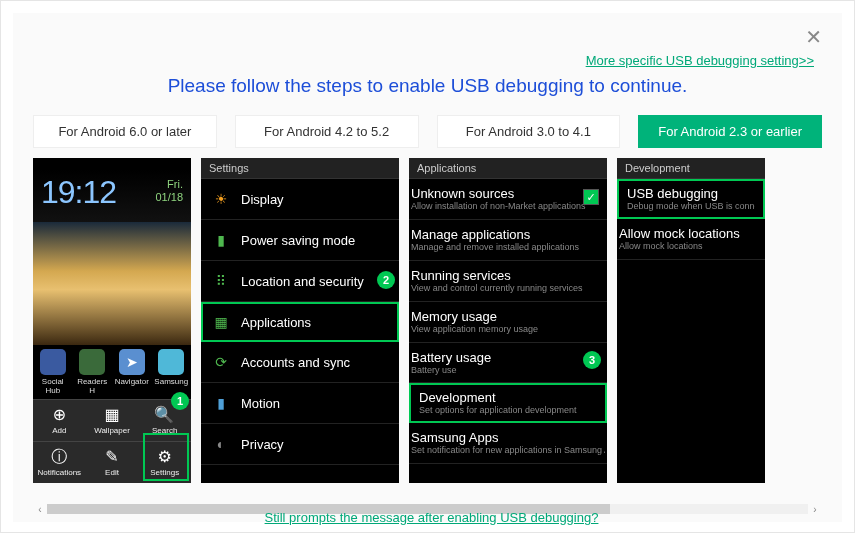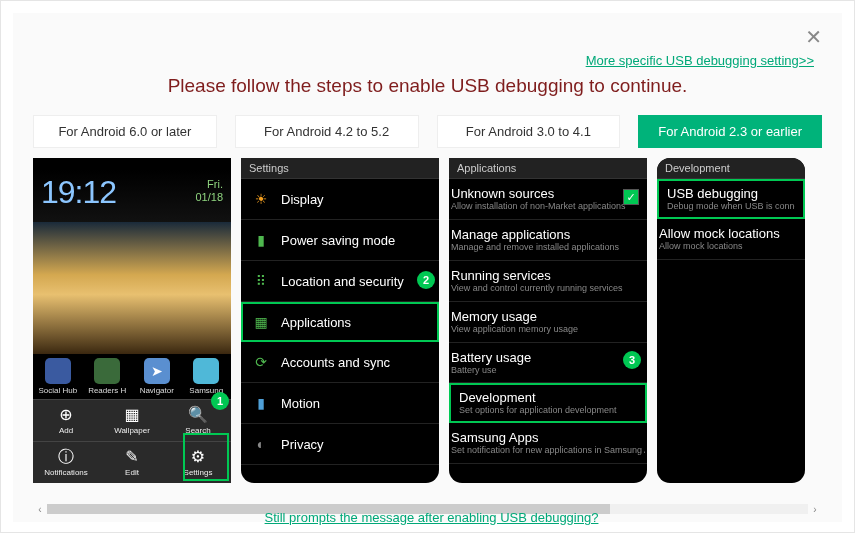--- a/index.html
+++ b/index.html
@@ -1,27 +1,27 @@
 <!DOCTYPE html>
 <html><head>
 <meta charset="utf-8">
 <style>
 * { margin: 0; padding: 0; box-sizing: border-box; }
 html, body { width: 855px; height: 533px; font-family: Arial, sans-serif; background: #fff; }
 .window { width: 855px; height: 533px; background: #fff; position: relative; border: 1px solid #e5e5e5; box-shadow: 0 2px 8px rgba(0,0,0,0.1); }
 .inner { margin: 12px; background: #fafafa; height: calc(533px - 24px); position: relative; padding: 0 20px; }
 .close-btn { position: absolute; top: 12px; right: 20px; font-size: 20px; color: #888; cursor: pointer; font-weight: 100; }
 .top-link { position: absolute; top: 40px; right: 28px; color: #00a878; font-size: 13px; text-decoration: underline; cursor: pointer; }
-.title { text-align: center; font-size: 19px; color: #7f1d1d; padding-top: 62px; font-weight: normal; }
+.title { text-align: center; font-size: 19px; color: #1d4ed8; padding-top: 62px; font-weight: normal; }
 .tabs { display: flex; margin-top: 18px; gap: 18px; }
 .tab { flex: 1; text-align: center; padding: 8px 0; font-size: 13px; background: #fff; color: #333; border: 1px solid #eee; cursor: pointer; }
 .tab.active { background: #00b37a; color: #fff; border-color: #00b37a; }
 .content { margin-top: 10px; height: 325px; display: flex; gap: 10px; overflow: hidden; position: relative; }
-.phone-panel { background: #000; color: #fff; font-size: 12px; flex-shrink: 0; display: flex; flex-direction: column; border-radius: 13px; }
-.p1 { width: 198px; }
+.phone-panel { background: #000; color: #fff; font-size: 12px; flex-shrink: 0; display: flex; flex-direction: column; }
+.p1 { width: 158px; }
 .p2 { width: 198px; }
 .p3 { width: 198px; }
 .p4 { width: 148px; overflow: hidden; }
 .panel-hdr { background: #222; color: #ccc; font-size: 11px; padding: 4px 8px; border-bottom: 1px solid #333; }
 .status-bar { height: 12px; background: #000; }
 .clock-area { background-image: linear-gradient(#000, #111); padding: 6px 8px 4px; position: relative; height: 52px; }
 .clock-time { font-size: 32px; color: #8cc6ff; font-weight: 300; letter-spacing: -1px; line-height: 1; }
 .clock-day { position: absolute; right: 8px; top: 8px; font-size: 11px; color: #8fd47f; text-align: right; line-height: 1.2; }
 .wallpaper { flex: 1; background: linear-gradient(to bottom, #1a2a3a 0%, #d4a850 40%, #e8c070 55%, #3b2810 100%); min-height: 110px; }
 .dock-row { display: flex; background: #000; }

